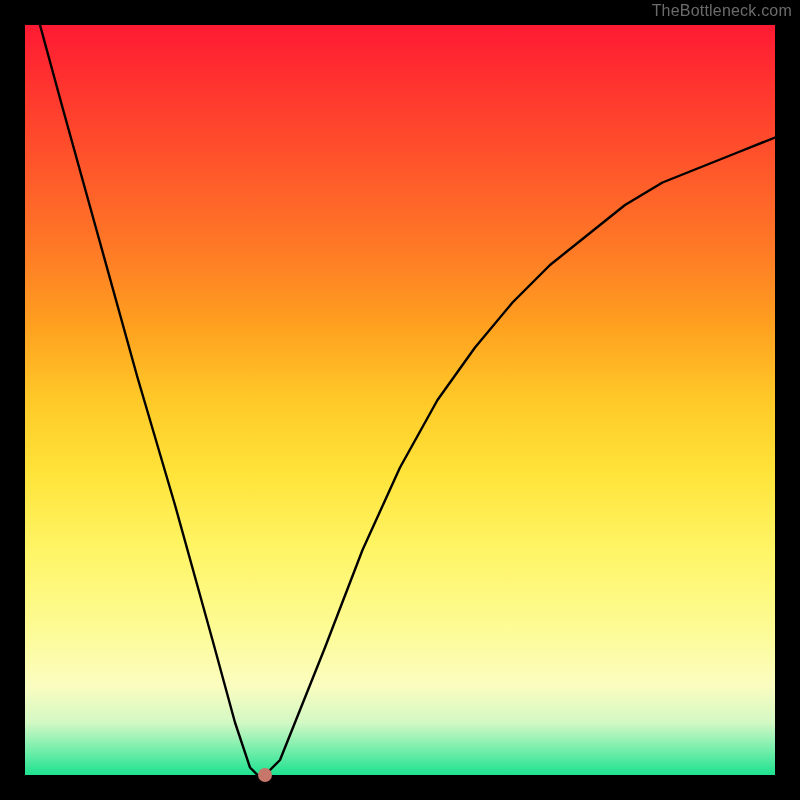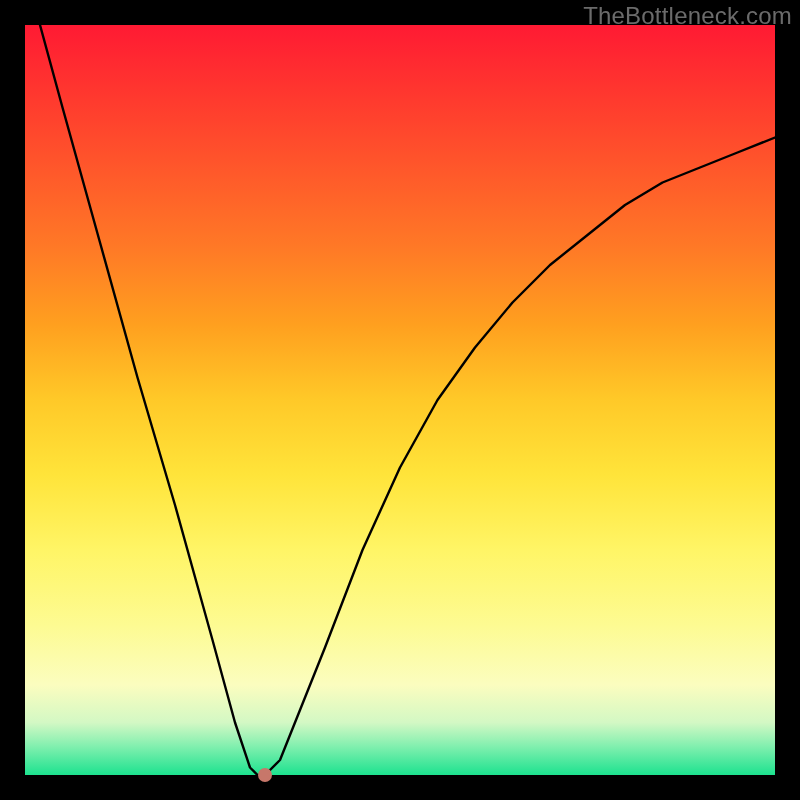--- a/index.html
+++ b/index.html
@@ -39,21 +39,21 @@
       #d3f8c4 93%,
       #86f0b0 96%,
       #1de28f 100%
     );
   }
   .watermark {
     position: absolute;
     top: 2px;
     right: 8px;
     color: #6b6b6b;
-    font-size: 24px;
+    font-size: 16px;
     font-weight: 400;
     letter-spacing: 0.2px;
     z-index: 5;
     margin-left: 20px;
   }
   .curve-svg {
     position: absolute;
     top: 0; left: 0;
     width: 750px;
     height: 750px;

